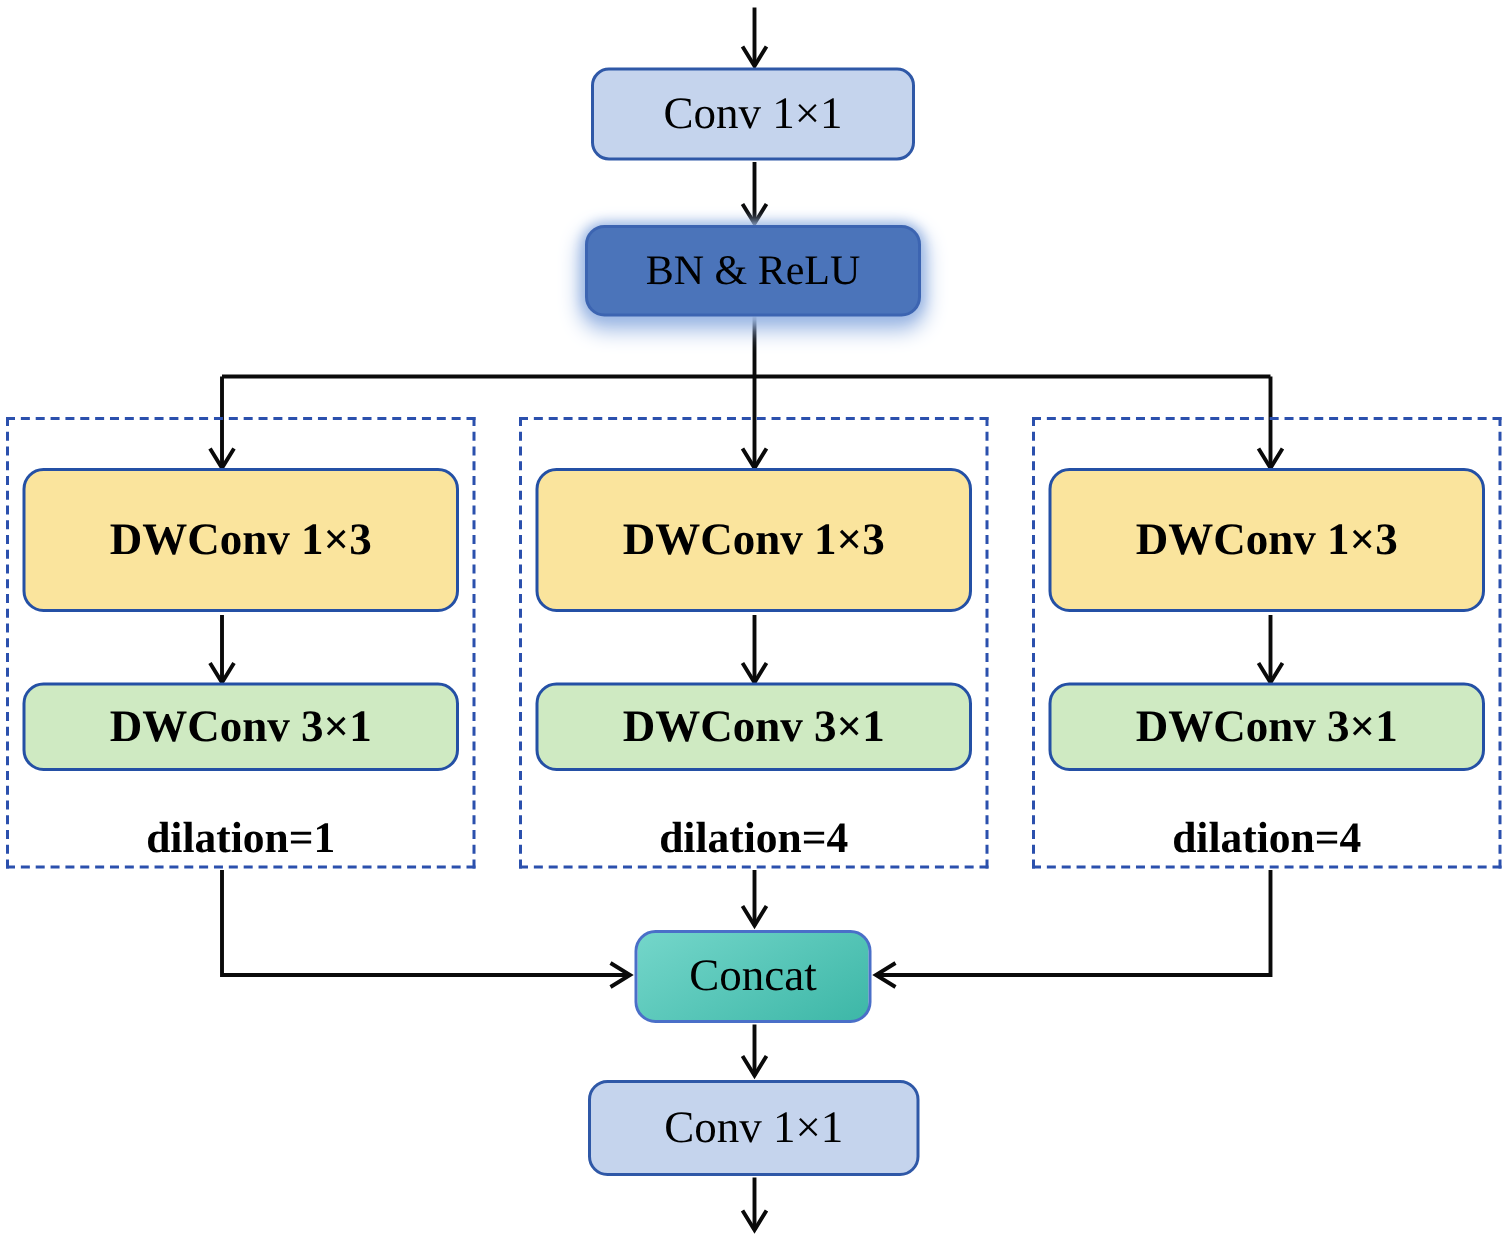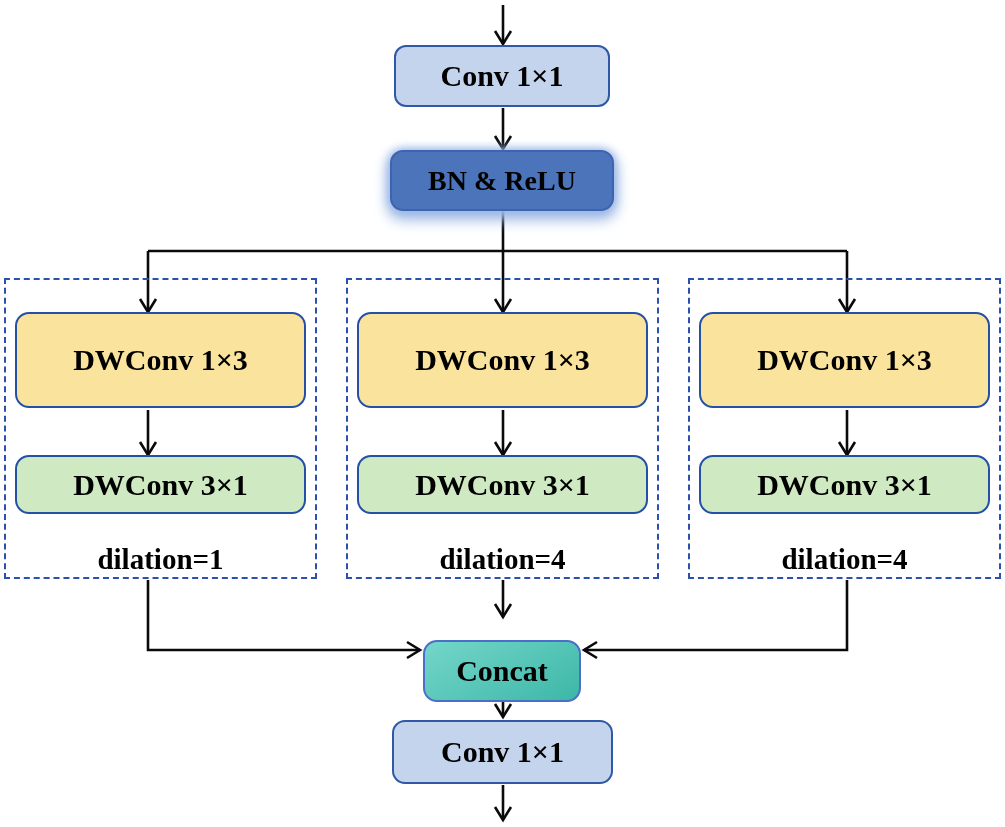--- a/index.html
+++ b/index.html
@@ -13,39 +13,39 @@
   html,body{margin:0;padding:0;background:#ffffff;}
   .stage{
     position:relative; width:1005px; height:827px; background:#ffffff;
     font-family:"Liberation Serif","DejaVu Serif",serif; overflow:hidden;
   }
   .wires{position:absolute; left:0; top:0; width:1005px; height:827px; pointer-events:none;}
   .wire{stroke:var(--connector); stroke-width:2.6; fill:none;}
   .node{
     position:absolute; box-sizing:border-box;
     display:flex; align-items:center; justify-content:center;
-    font-weight:700; color:var(--label-color);
+    font-weight:400; color:var(--label-color);
   }
   .lbl{white-space:nowrap;}
   .conv{
     left:394px; width:216px; height:62px; top:45px;
     background:var(--conv-fill); border:2.5px solid var(--conv-border);
     border-radius:12px; font-size:30px;
   }
   .conv-out{left:392px; top:720px; width:221px; height:64px; border-radius:13px;}
   .bn{
     left:390px; top:150px; width:224px; height:61px;
     background:var(--bn-fill); border:2.5px solid var(--bn-border);
     border-radius:13px; font-size:28px;
     box-shadow:0 6px 14px 3px var(--bn-glow), 0 0 8px 1px var(--bn-glow);
   }
   .concat{
     left:423px; top:620px; width:158px; height:62px;
     background:linear-gradient(150deg,var(--concat-fill-start),var(--concat-fill-end));
-    border:2.5px solid var(--concat-border); border-radius:14px; font-size:30px;margin-top:20px;
+    border:2.5px solid var(--concat-border); border-radius:14px; font-size:30px;
   }
   .branch{
     position:absolute; top:278px; width:313px; height:301px; box-sizing:border-box;
     border:2.5px dashed var(--branch-dash-border);
   }
   .b1{left:4px;} .b2{left:346px;} .b3{left:688px;}
   .block{
     position:absolute; left:9px; right:9px; box-sizing:border-box;
     display:flex; align-items:center; justify-content:center;
     border:2.4px solid var(--block-border); border-radius:14px;

